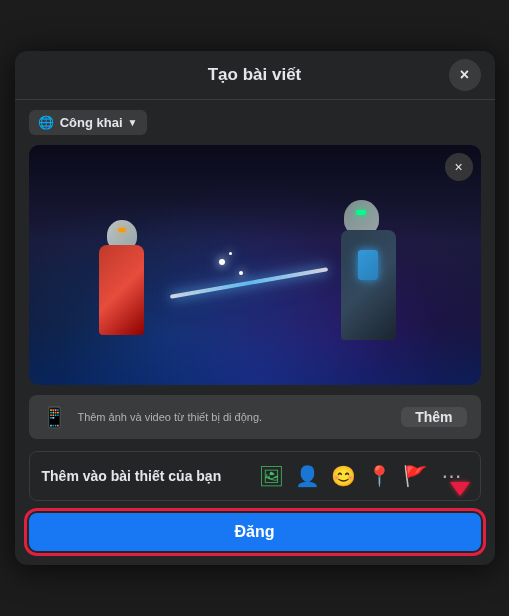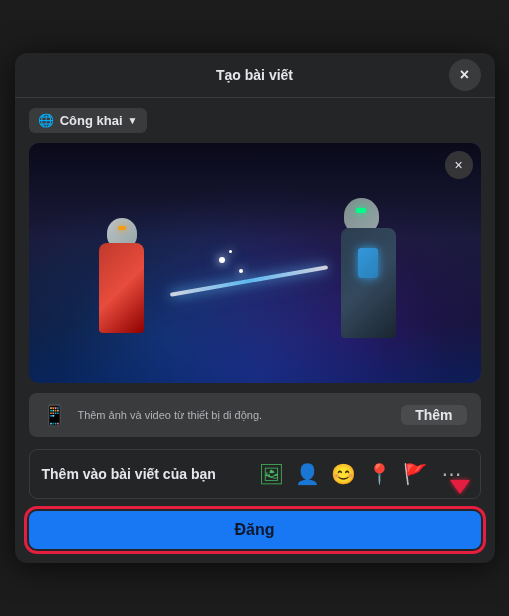--- a/index.html
+++ b/index.html
@@ -22,21 +22,21 @@
     }
     .modal-header {
       display: flex;
       align-items: center;
       justify-content: center;
       padding: 14px 16px;
       border-bottom: 1px solid #3a3b3c;
       position: relative;
     }
     .modal-title {
-      font-size: 14px;
+      font-size: 17px;
       font-weight: 700;
       color: #e4e6eb;
     }
     .close-btn {
       position: absolute;
       right: 14px;
       top: 50%;
       transform: translateY(-50%);
       width: 32px;
       height: 32px;
@@ -309,21 +309,21 @@
       border-right: 10px solid transparent;
       border-top: 14px solid #e41e3f;
       filter: drop-shadow(0 0 2px #e41e3f);
     }
     .submit-btn {
       width: 100%;
       padding: 10px;
       background: #1877f2;
       border: none;
       border-radius: 8px;
-      color: #0f172a;
+      color: #ffffff;
       font-size: 16px;
       font-weight: 600;
       cursor: pointer;
       outline: 3px solid #e41e3f;
       outline-offset: 2px;
     }
   </style>
 </head>
 <body>
 
@@ -357,21 +357,21 @@
       <button class="image-close-btn">×</button>
     </div>
     <div class="add-more-row">
       <div class="add-more-left">
         <span class="phone-icon">📱</span>
         <span class="add-more-text">Thêm ảnh và video từ thiết bị di động.</span>
       </div>
       <button class="them-btn">Thêm</button>
     </div>
     <div class="add-to-post-row">
-      <span class="add-to-post-label">Thêm vào bài viết của bạn</span>
+      <span class="add-to-post-label">Thêm vào bài thiết của bạn</span>
       <div class="post-icons">
         <div class="post-icon icon-photo">🖼</div>
         <div class="post-icon icon-people">👤</div>
         <div class="post-icon icon-emoji">😊</div>
         <div class="post-icon icon-location">📍</div>
         <div class="post-icon icon-flag">🚩</div>
         <div class="post-icon icon-more">
           <div class="more-arrow-overlay">
             <span>⋯</span>
             <div class="red-arrow"></div>

